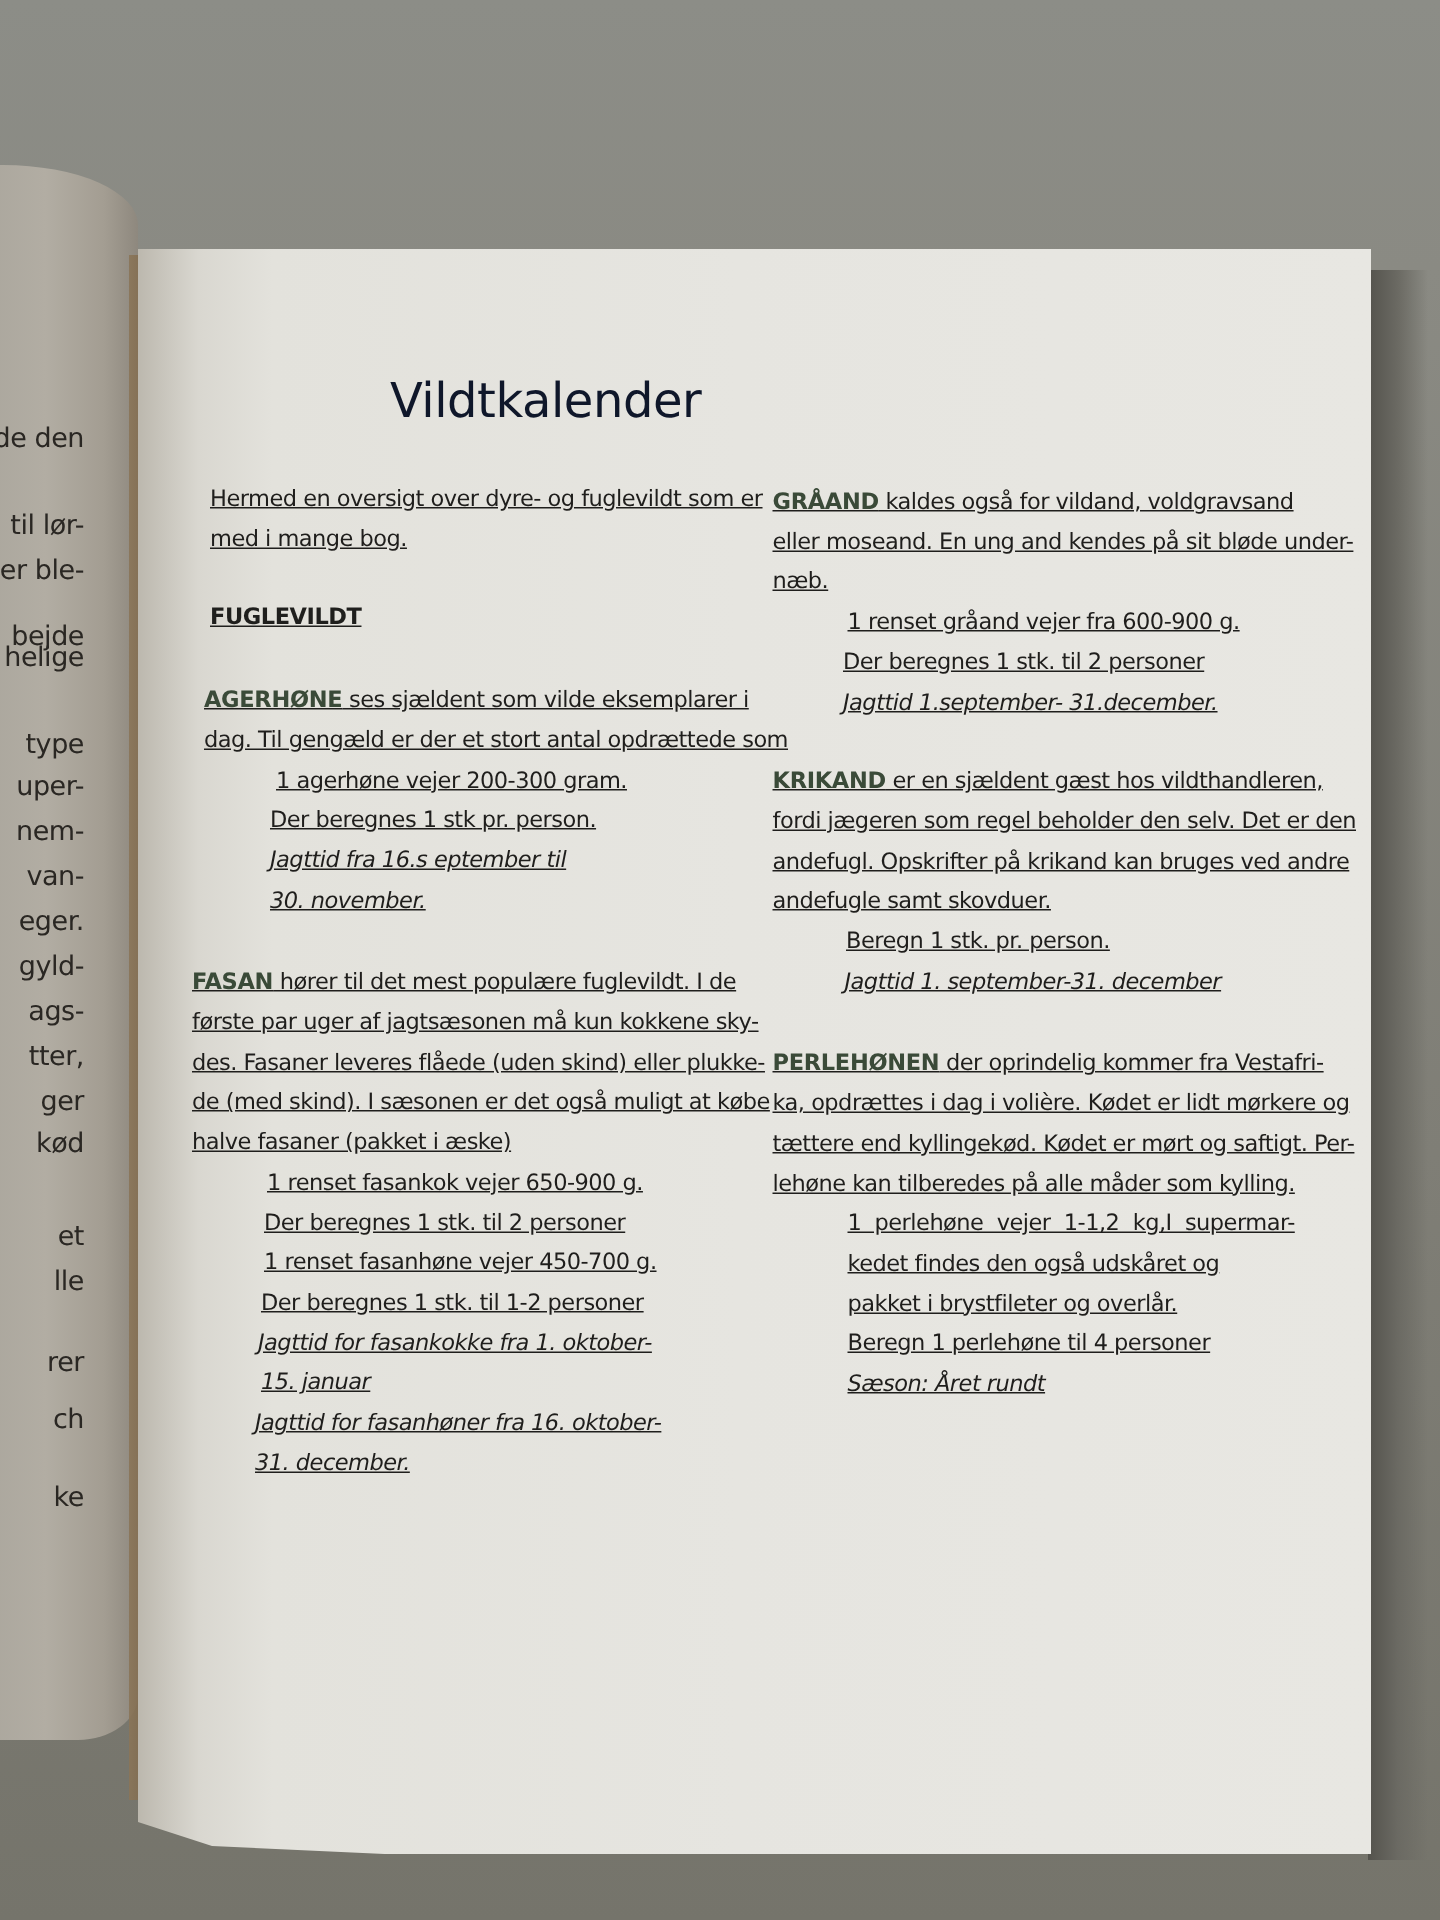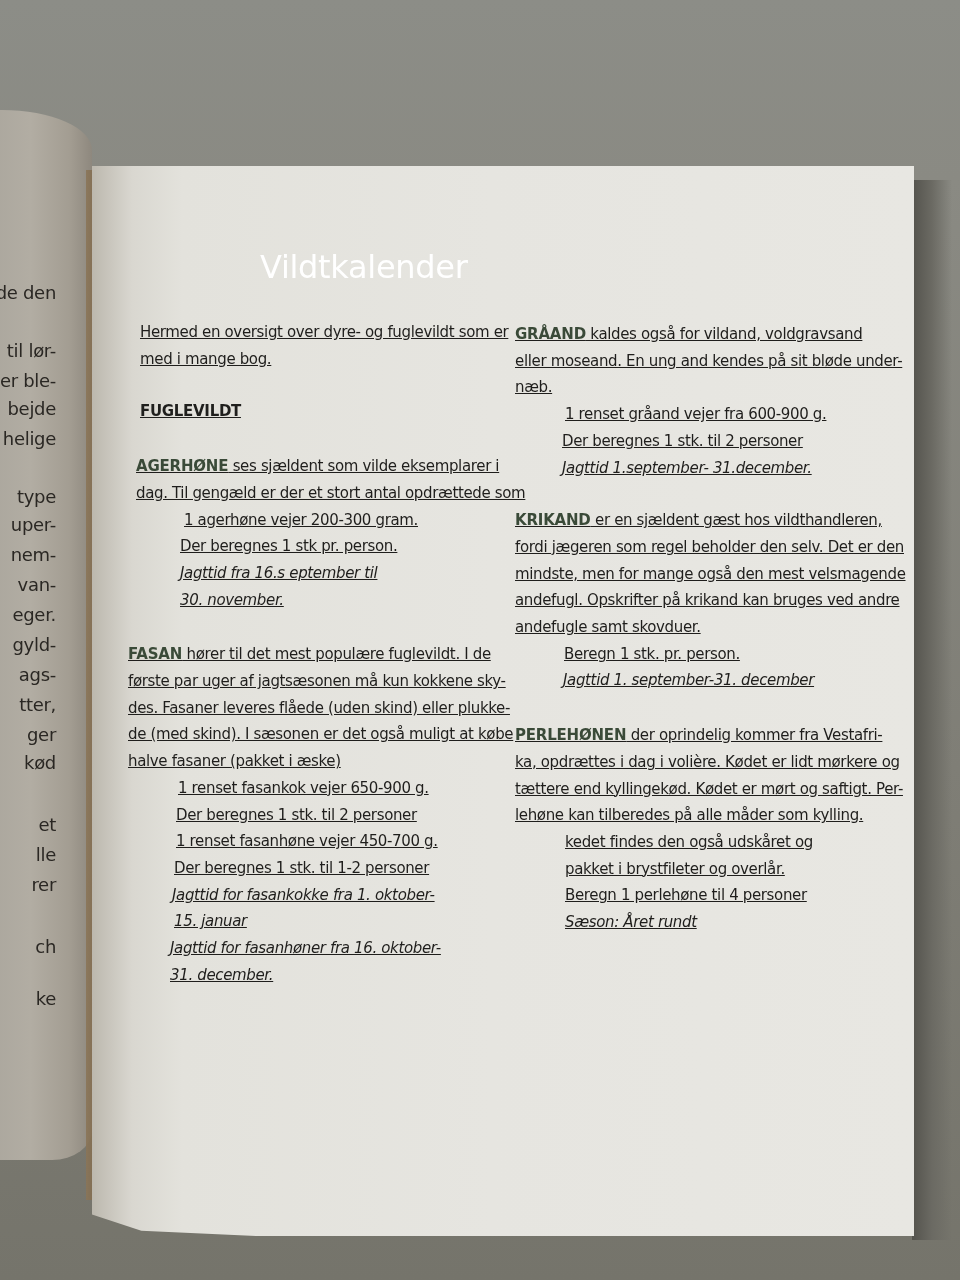--- a/index.html
+++ b/index.html
@@ -50,21 +50,21 @@
   .page-shadow {
     position: absolute;
     left: 912px; top: 180px;
     width: 40px; height: 1060px;
     background: linear-gradient(90deg, #54534d 0%, #6b6a63 50%, rgba(120,119,112,0) 100%);
   }
   .title {
     position: absolute;
     left: 260px; top: 248px;
     font-size: 32px;
-    color: #ffffff;
+    color: #0f172a;
     font-family: "DejaVu Sans", sans-serif;
     font-weight: normal;
     letter-spacing: -0.3px;
   }
   .col {
     position: absolute;
     font-size: 15px;
     color: #1f1e1c;
     line-height: 26.7px;
     font-family: "DejaVu Sans", sans-serif;
@@ -88,35 +88,35 @@
 </style>
 </head>
 <body>
 
 <div class="scene"></div>
 
 <div class="left-page" id="leftPage">
     <span class="frag" style="top: 172px;">de den</span>
     <span class="frag" style="top: 230px;">til  lør-</span>
     <span class="frag" style="top: 260px;">er ble-</span>
-    <span class="frag" style="top: 288px;">bejde</span>
+    <span class="frag" style="top: 304px;">bejde</span>
     <span class="frag" style="top: 318px;">helige</span>
     <span class="frag" style="top: 376px;">type</span>
     <span class="frag" style="top: 404px;">uper-</span>
     <span class="frag" style="top: 434px; text-align: center;">nem-</span>
     <span class="frag" style="top: 464px;">van-</span>
     <span class="frag" style="top: 494px;">eger.</span>
     <span class="frag" style="top: 524px;">gyld-</span>
     <span class="frag" style="top: 554px;">ags-</span>
     <span class="frag" style="top: 584px;">tter,</span>
     <span class="frag" style="top: 614px;">ger</span>
     <span class="frag" style="top: 642px;">kød</span>
     <span class="frag" style="top: 704px;">et</span>
     <span class="frag" style="top: 734px;">lle</span>
-    <span class="frag" style="top: 764px;">rer</span>
+    <span class="frag" style="top: 788px;">rer</span>
     <span class="frag" style="top: 826px;">ch</span>
     <span class="frag" style="top: 878px;">ke</span>
   </div>
 <div class="spine"></div>
 <div class="page-shadow"></div>
 
 <div class="page"></div>
 
 <h1 class="title">Vildtkalender</h1>
 
@@ -159,30 +159,30 @@
     <p>eller moseand. En ung and kendes på sit bløde under-</p>
     <p>næb.</p>
     <p class="ind2">1 renset gråand vejer fra 600-900 g.</p>
     <p class="ind" style="padding-left:47px">Der beregnes 1 stk. til 2 personer</p>
     <p class="ind" style="padding-left:47px"><em>Jagttid 1.september- 31.december.</em></p>
   </div>
   <div class="gap" style="height:26px"></div>
   <div>
     <p><span class="hd">KRIKAND</span><span> er en sjældent gæst hos vildthandleren,</span></p>
     <p>fordi jægeren som regel beholder den selv. Det er den</p>
-    <p>mindste, men for mange også den mest velsmagende</p>
     <p>andefugl. Opskrifter på krikand kan bruges ved andre</p>
     <p>andefugle samt skovduer.</p>
     <p class="ind" style="padding-left:49px">Beregn 1 stk. pr. person.</p>
     <p class="ind" style="padding-left:48px"><em>Jagttid 1. september-31. december</em></p>
   </div>
   <div class="gap" style="height:28px"></div>
   <div>
     <p><span class="hd">PERLEHØNEN</span><span> der oprindelig kommer fra Vestafri-</span></p>
     <p>ka, opdrættes i dag i volière. Kødet er lidt mørkere og</p>
     <p>tættere end kyllingekød. Kødet er mørt og saftigt. Per-</p>
     <p>lehøne kan tilberedes på alle måder som kylling.</p>
+    <p class="ind2" style="white-space:pre">1  perlehøne  vejer  1-1,2  kg,I  supermar-</p>
     <p class="ind2">kedet findes den også udskåret og</p>
     <p class="ind2">pakket i brystfileter og overlår.</p>
     <p class="ind2">Beregn 1 perlehøne til 4 personer</p>
     <p class="ind2"><em>Sæson: Året rundt</em></p>
   </div>
 </div>
 
 </body></html>

